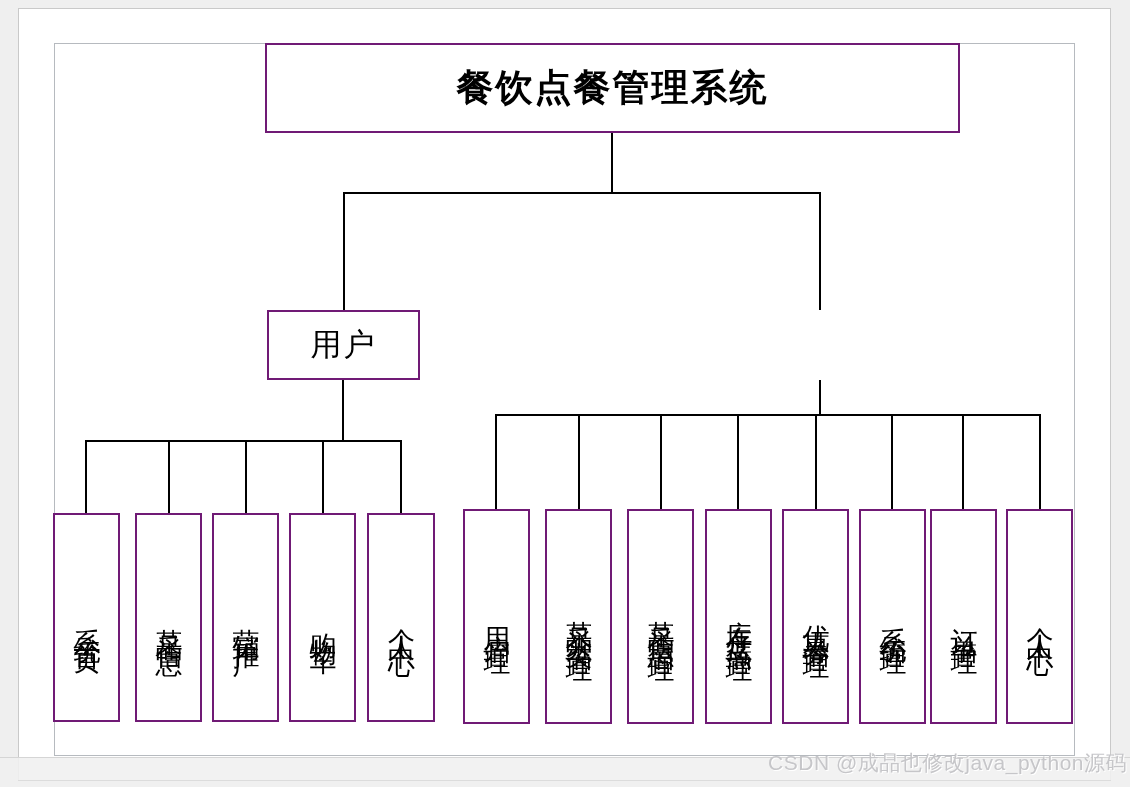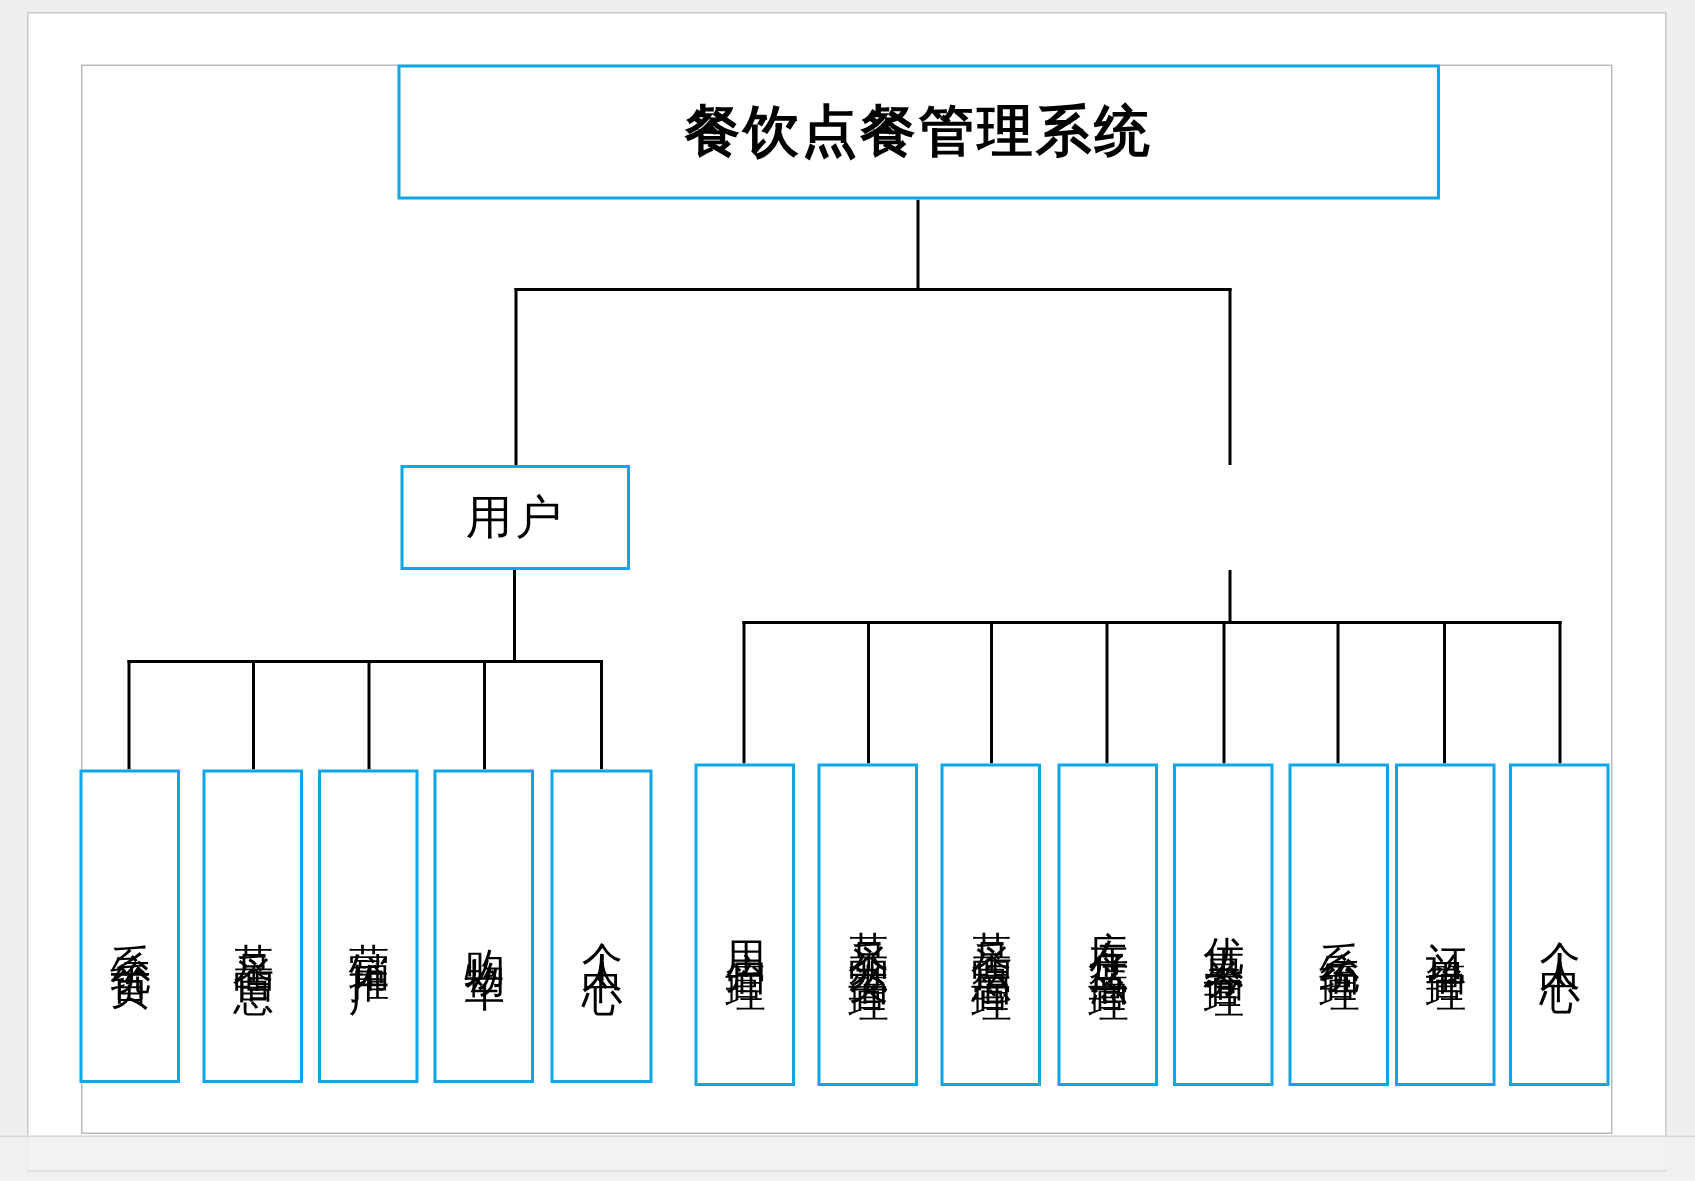--- a/index.html
+++ b/index.html
@@ -21,21 +21,21 @@
   .frame {
     position:absolute; left:54px; top:43px; width:1021px; height:713px;
     border:1px solid #b6babf; background:#ffffff;
   }
 
   
   .line { position:absolute; background:#000000; }
 
   
   .box {
-    position:absolute; background:#ffffff; border:2px solid #0ea5e9;
+    position:absolute; background:#ffffff; border:2px solid #701a75;
     display:flex; align-items:center; justify-content:center;
   }
   .box-title { left:265px; top:43px; width:695px; height:90px; }
   .box-title .lbl { font-size:37px; font-weight:700; letter-spacing:2px; color:#000; }
 
   .box-branch .lbl { font-size:31px; color:#000; letter-spacing:2px; }
   .box-user  { left:267px; top:310px; width:153px; height:70px;align-items:center; }
   .box-admin { left:742px; top:310px; width:155px; height:70px; }
 
   .box-leaf { top:513px; height:209px; width:67px; }
@@ -141,14 +141,15 @@
   </div>
   <div class="box box-leaf-r" style="left:930px;">
     <span class="vtext">订单管理</span>
   </div>
   <div class="box box-leaf-r" style="left:1006px;">
     <span class="vtext">个人中心</span>
   </div>
 
   <div class="strip"></div>
   <div class="strip-inner-line"></div>
+  <div class="watermark">CSDN @成品也修改java_python源码</div>
 
 </div>
 
 </body></html>

